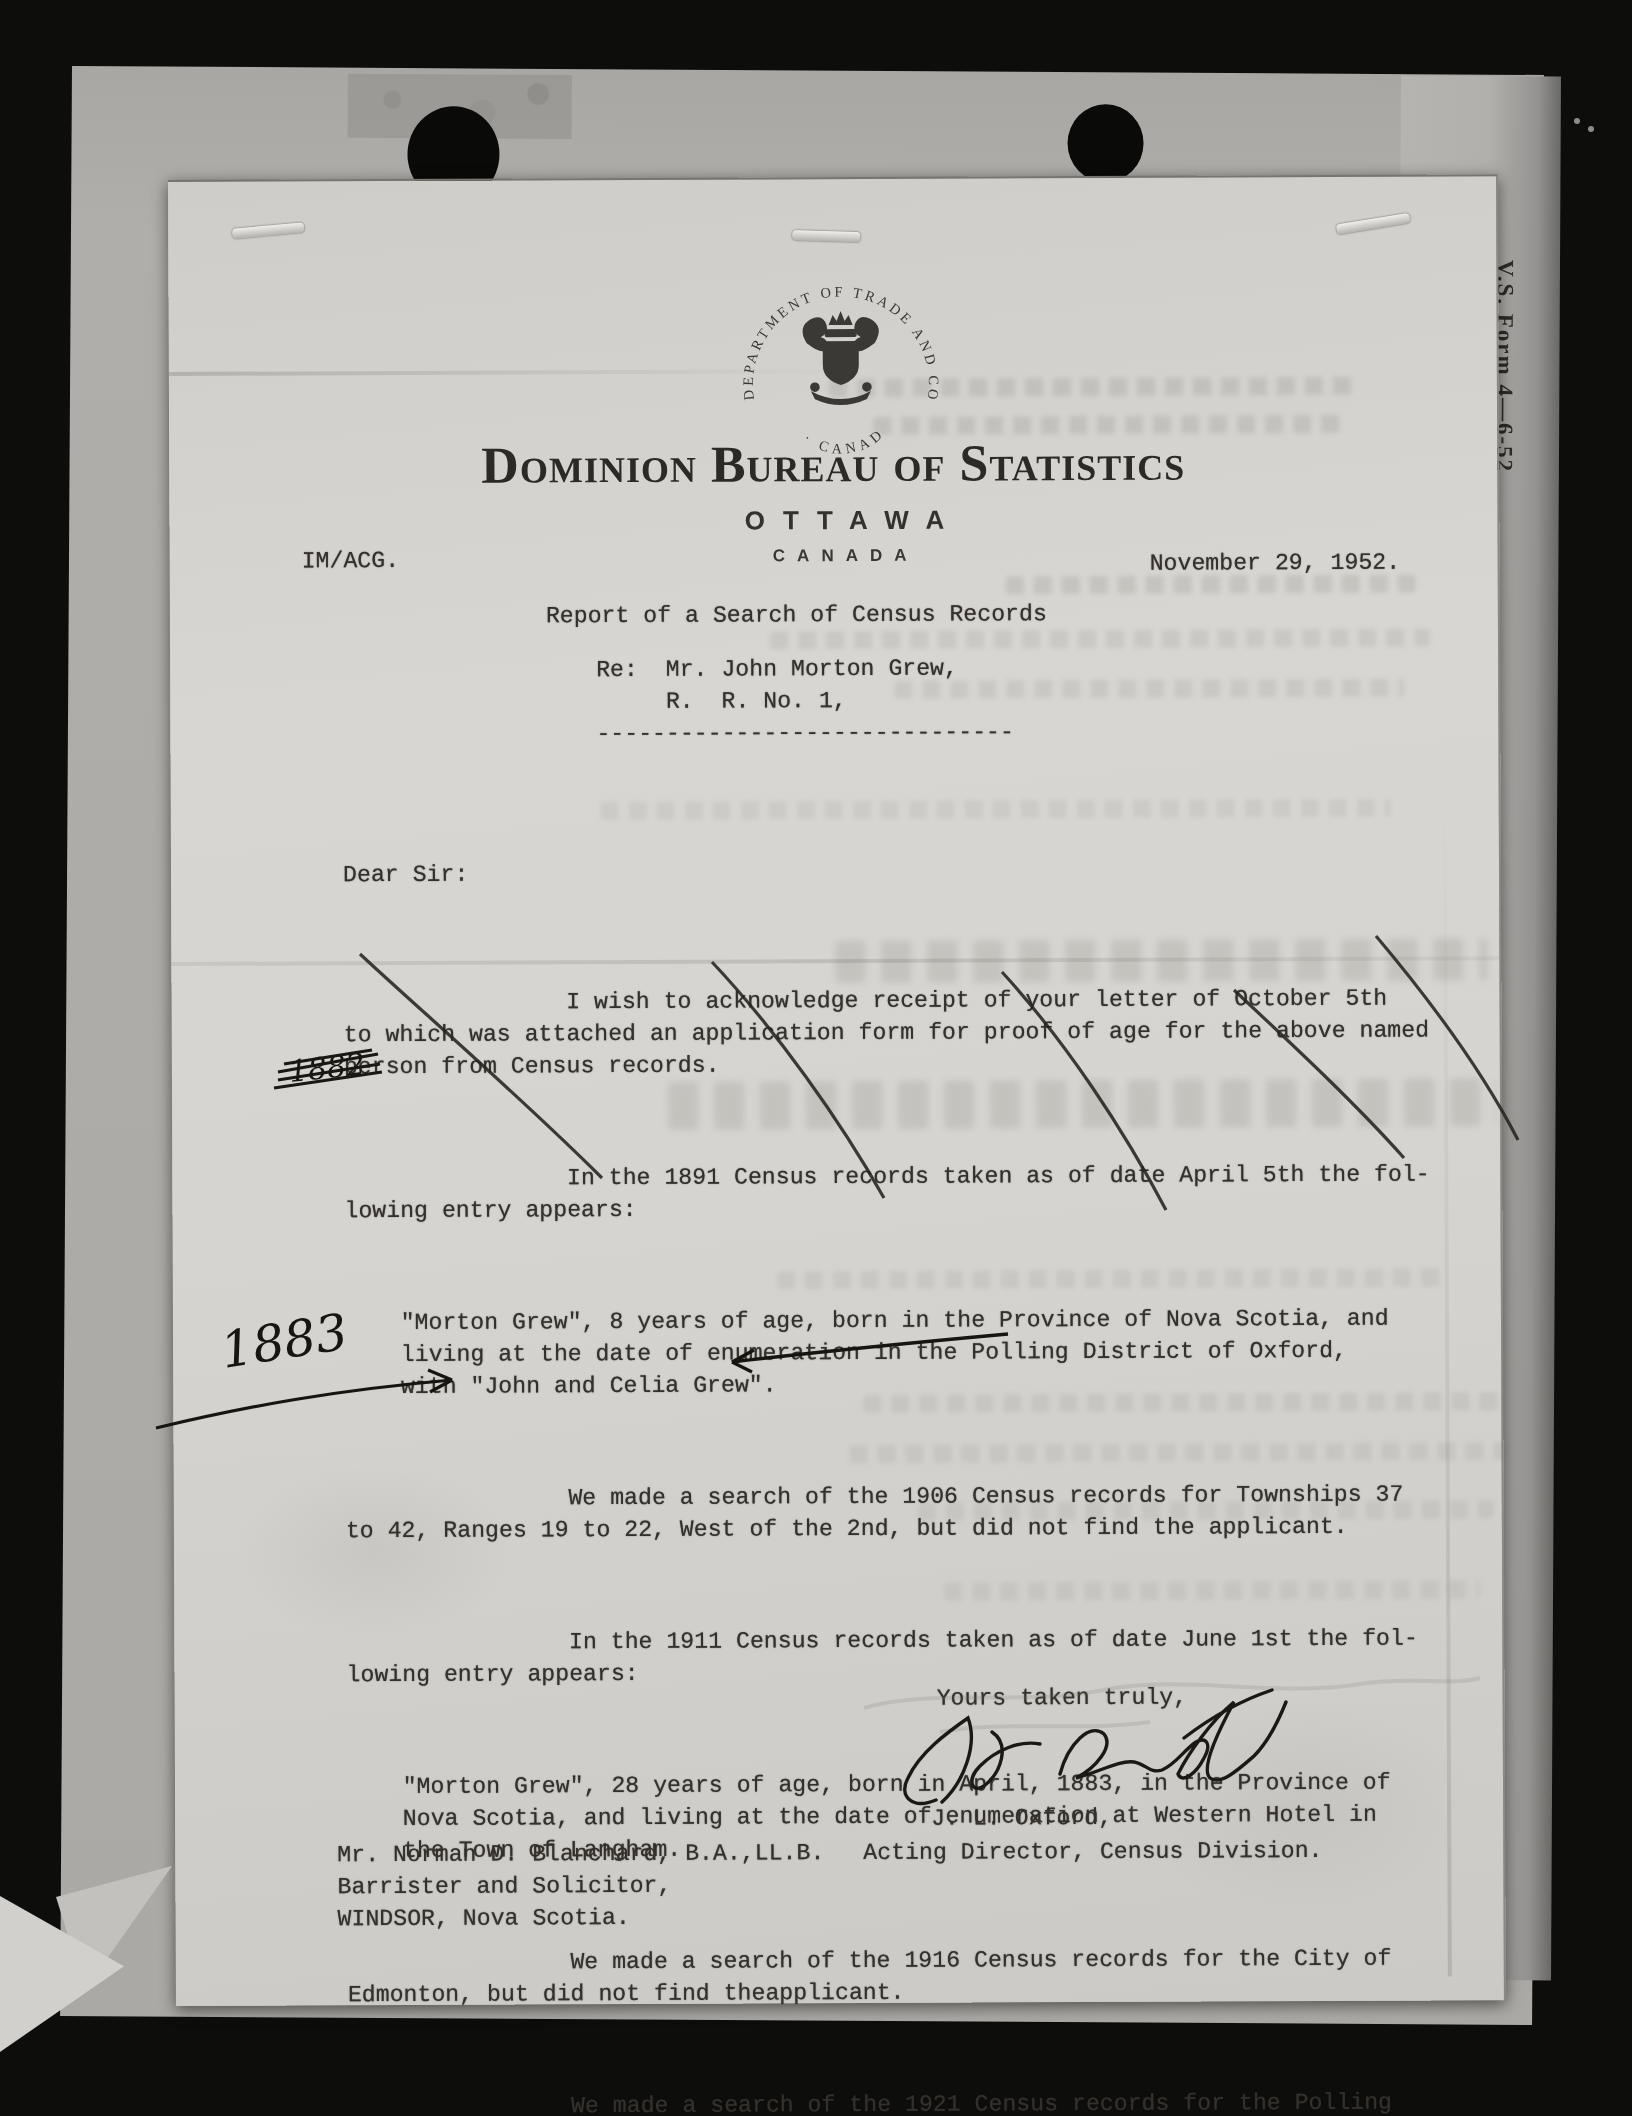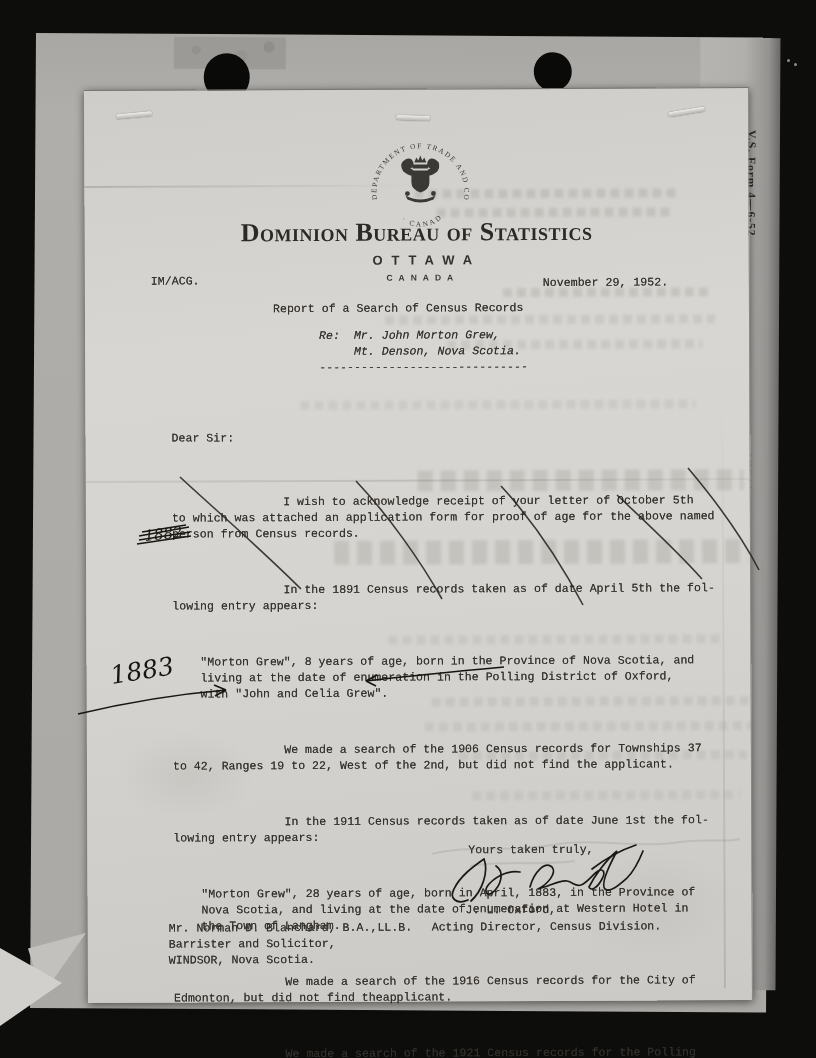--- a/index.html
+++ b/index.html
@@ -52,23 +52,23 @@
   .city{position:absolute;left:10px;top:163px;width:100%;text-align:center;
         font-size:13px;font-weight:bold;letter-spacing:9px;color:#34322e;}
   .country{position:absolute;left:6px;top:183px;width:100%;text-align:center;
         font-size:8.5px;font-weight:bold;letter-spacing:6px;color:#3a3834;}
   
   .typed{font-family:"Liberation Mono","DejaVu Sans Mono",monospace;font-size:11.6px;
          line-height:16px;color:#34312c;white-space:pre;
          text-shadow:0 0 .6px rgba(50,46,40,.75);}
   .tline{white-space:pre;}
   .fileref{position:absolute;left:66px;top:183px;}
-  .dateline{position:absolute;left:458px;top:186px;}
+  .dateline{position:absolute;left:490px;top:186px;}
   .subject{position:absolute;left:188px;top:211px;}
-  .reblock{position:absolute;left:234px;top:238px;font-style:italic;}
+  .reblock{position:absolute;left:213px;top:238px;}
   .body{position:absolute;left:86px;top:308px;width:575px;}
   .salutation{margin-bottom:16px;}
   .para{margin-bottom:8px;}
   .closing{position:absolute;left:381px;top:753px;}
   .signer-name{position:absolute;left:378px;top:813px;}
   .signer-title{position:absolute;left:344px;top:830px;}
   .recipient{position:absolute;left:81px;top:830px;}
   
   .wedge1{position:absolute;left:0;top:948px;width:62px;height:78px;background:#d2d0cc;
           clip-path:polygon(0 0,100% 45%,0 100%);}
@@ -148,21 +148,21 @@
         </g>
       </svg>
     </div>
     <div class="org">Dominion Bureau of Statistics</div>
     <div class="city">OTTAWA</div>
     <div class="country">CANADA</div>
 
     <div class="typed fileref">IM/ACG.</div>
     <div class="typed dateline">November 29, 1952.</div>
     <div class="typed subject">Report of a Search of Census Records</div>
-    <div class="typed reblock"><div class="tline">Re:  Mr. John Morton Grew,</div><div class="tline">     Mt. Denson, Nova Scotia.</div><div class="tline">------------------------------</div></div>
+    <div class="typed reblock"><div class="tline">Re:  Mr. John Morton Grew,</div><div class="tline">     R.  R. No. 1,</div><div class="tline">------------------------------</div></div>
 
     <div class="typed body">
       <div class="salutation">Dear Sir:</div>
       <div class="para"><div class="tline">                I wish to acknowledge receipt of your letter of October 5th</div><div class="tline">to which was attached an application form for proof of age for the above named</div><div class="tline">person from Census records.</div></div>
       <div class="para"><div class="tline">                In the 1891 Census records taken as of date April 5th the fol-</div><div class="tline">lowing entry appears:</div></div>
       <div class="para"><div class="tline">    "Morton Grew", 8 years of age, born in the Province of Nova Scotia, and</div><div class="tline">    living at the date of enumeration in the Polling District of Oxford,</div><div class="tline">    with "John and Celia Grew".</div></div>
       <div class="para"><div class="tline">                We made a search of the 1906 Census records for Townships 37</div><div class="tline">to 42, Ranges 19 to 22, West of the 2nd, but did not find the applicant.</div></div>
       <div class="para"><div class="tline">                In the 1911 Census records taken as of date June 1st the fol-</div><div class="tline">lowing entry appears:</div></div>
       <div class="para"><div class="tline">    "Morton Grew", 28 years of age, born in April, 1883, in the Province of</div><div class="tline">    Nova Scotia, and living at the date of enumeration at Western Hotel in</div><div class="tline">    the Town of Langham.</div></div>
       <div class="para"><div class="tline">                We made a search of the 1916 Census records for the City of</div><div class="tline">Edmonton, but did not find theapplicant.</div></div>

